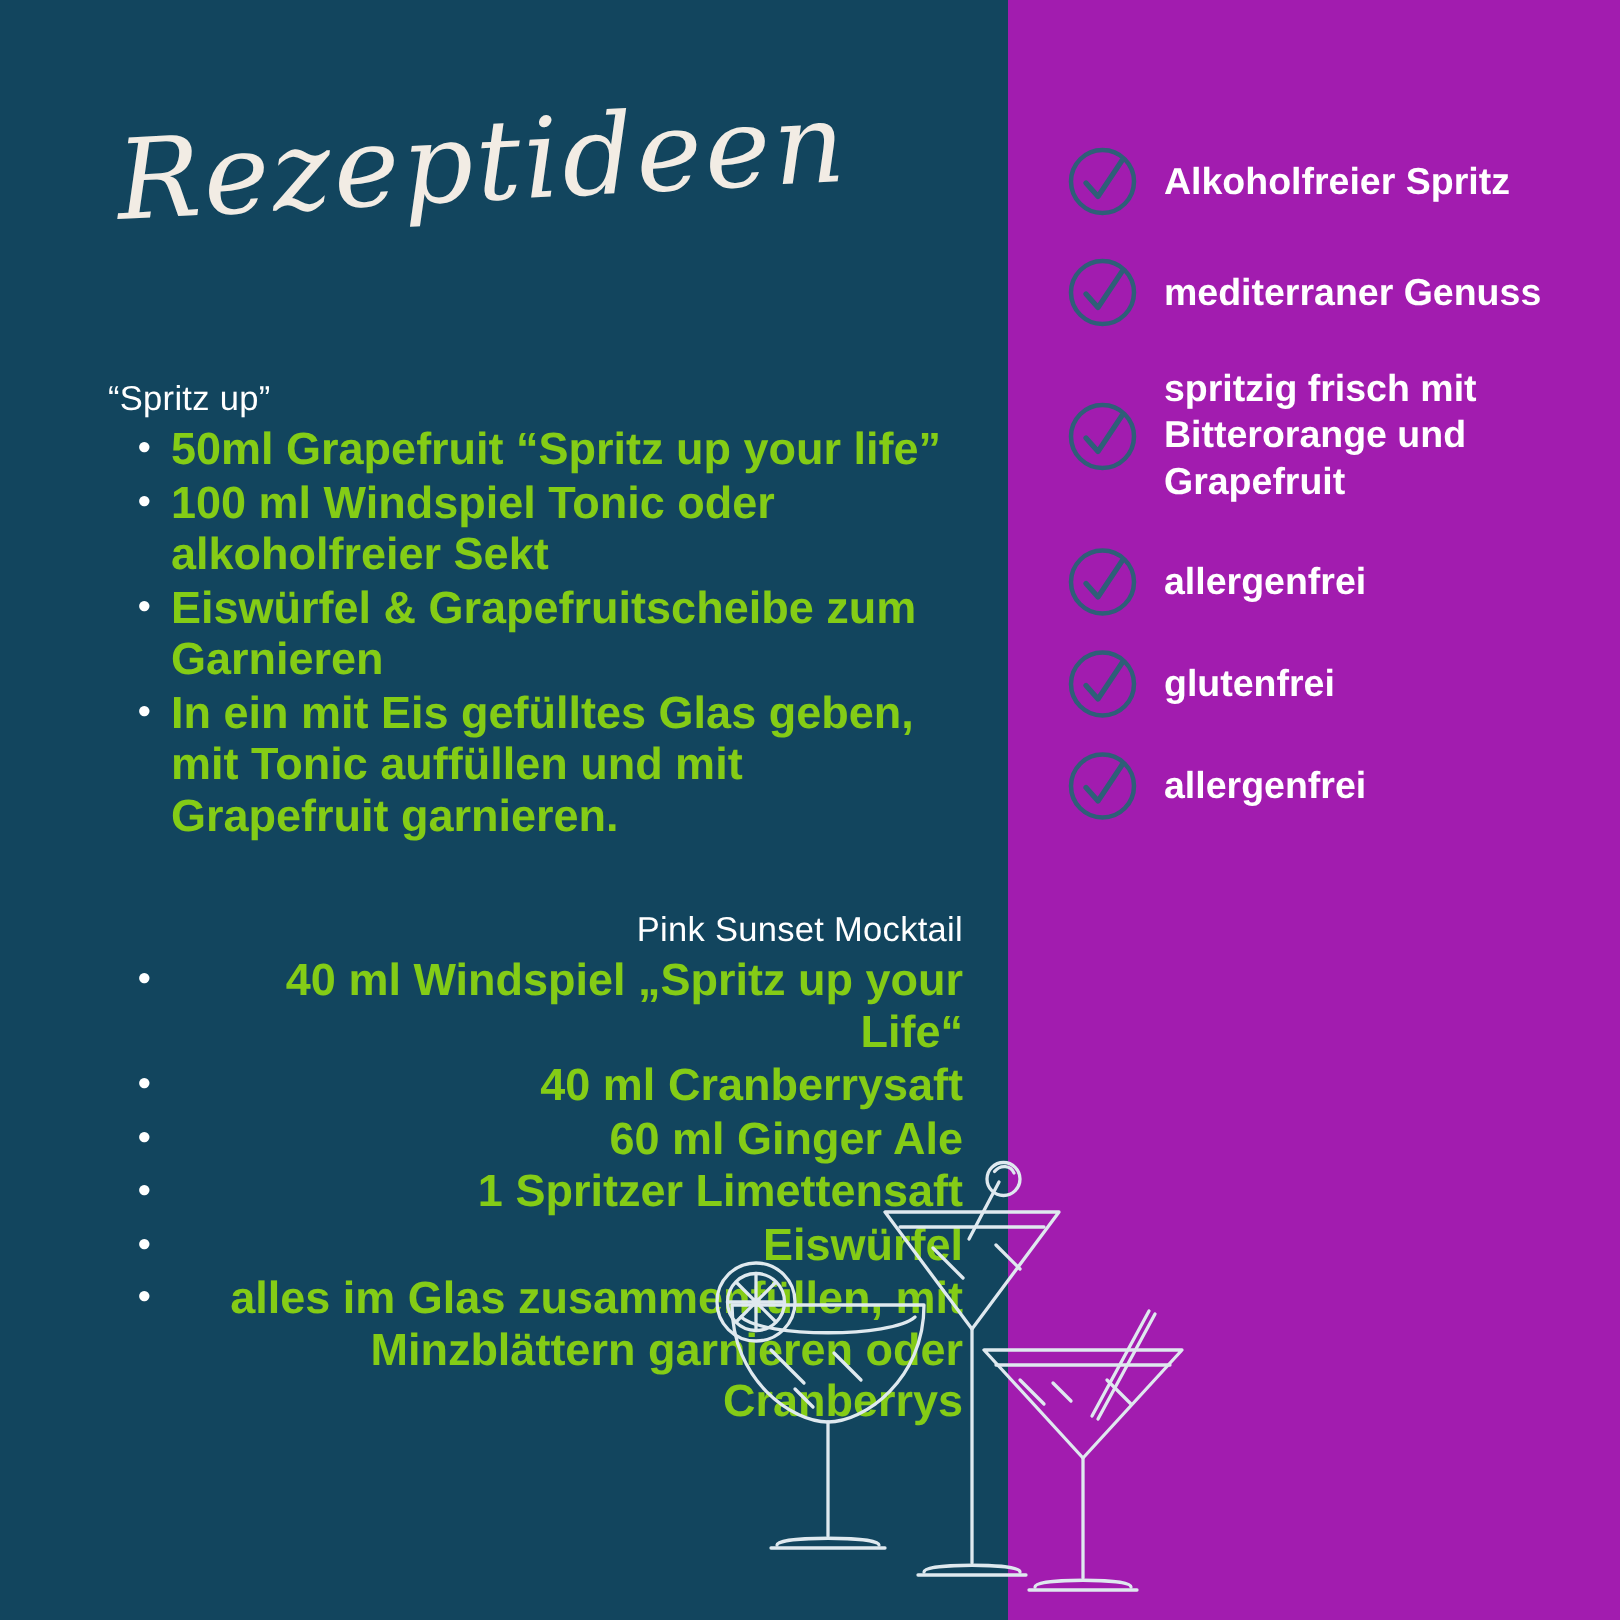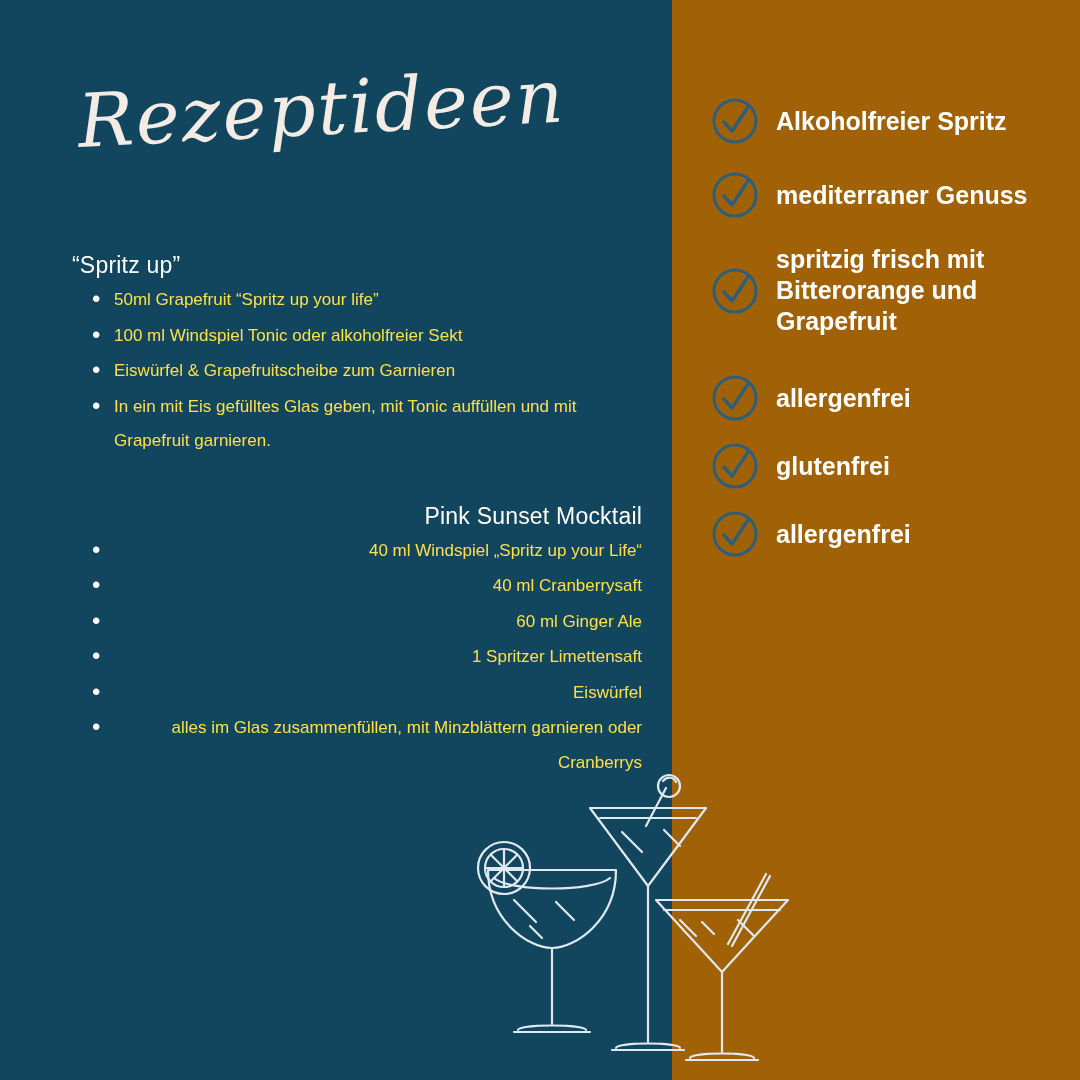--- a/index.html
+++ b/index.html
@@ -24,21 +24,21 @@
     width: 672px;
     height: 1080px;
     background: #12455e;
     box-sizing: border-box;
     overflow: hidden;
   }
   .right-panel {
     position: relative;
     width: 408px;
     height: 1080px;
-    background: #a16207;
+    background: #a21caf;
     box-sizing: border-box;
     overflow: hidden;
   }
 
   
   .title {
     position: absolute;
     left: 78px;
     top: 78px;
     color: #f2ece4;
@@ -67,25 +67,25 @@
     margin: 0 0 4px 0;
     letter-spacing: .2px;
   }
   ul.recipe-list {
     margin: 0 0 0 0;
     padding-left: 42px;
     list-style: none;
   }
   ul.recipe-list li {
     position: relative;
-    font-size: 17px;
-    font-weight: normal;
+    font-size: 30px;
+    font-weight: bold;
     line-height: 34.5px;
     margin: 0 0 1px 0;
-    color: #fde047;
+    color: #84cc16;
   }
   ul.recipe-list li::before {
     content: "\2022";
     position: absolute;
     left: -22px;
     top: -1px;
     font-size: 24px;
     line-height: 34.5px;
     color: #ffffff;
   }
@@ -118,21 +118,21 @@
     height: 50px;
   }
   .check-label {
     font-size: 25px;
     font-weight: bold;
     line-height: 31px;
     color: #ffffff;
   }
   
   .check-item.two-line { margin-bottom: 24px; }
-  .check-item.three-line { margin-bottom: 36px; align-items: center; }
+  .check-item.three-line { margin-bottom: 26px; align-items: center; }
 
   
   .cocktails {
     position: absolute;
     left: 470px;
     bottom: 0;
     width: 330px;
     height: 300px;
     pointer-events: none;
   }

